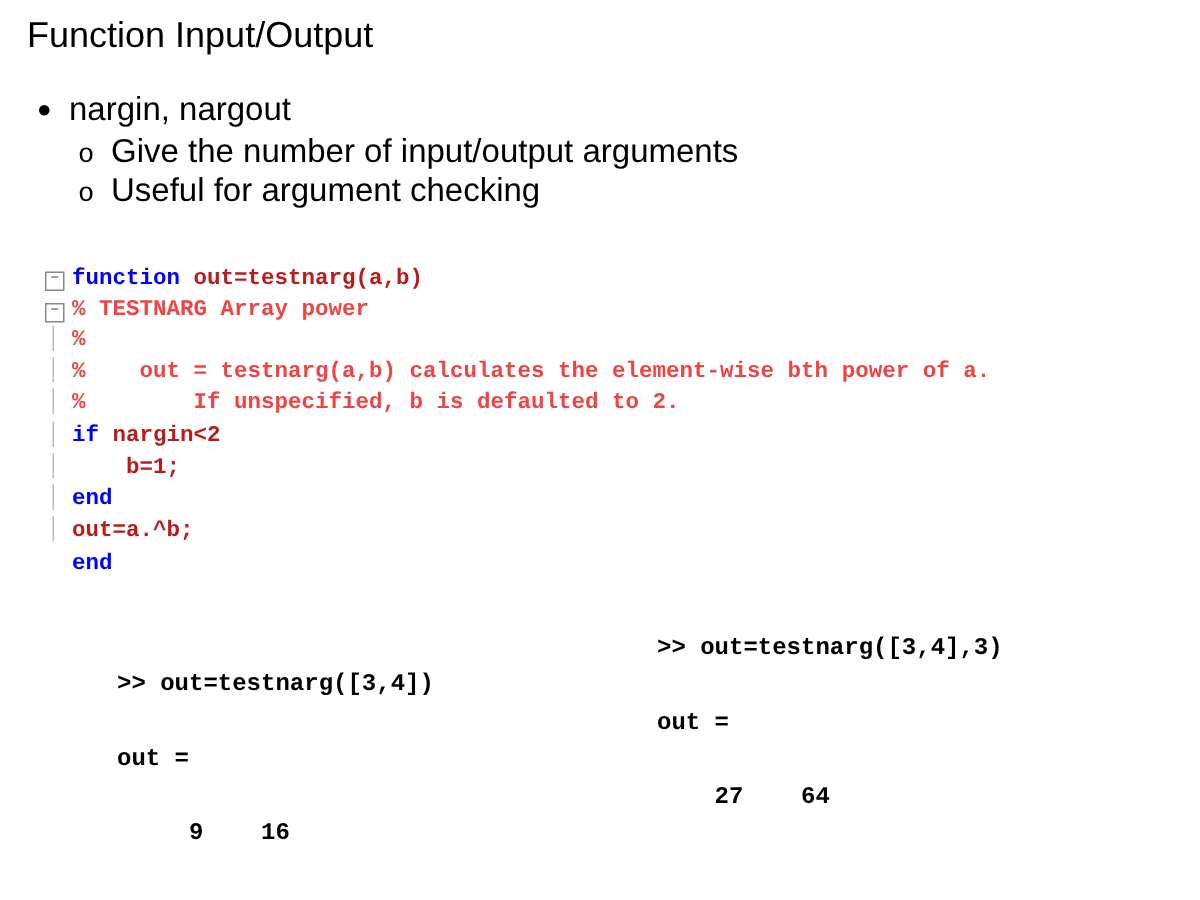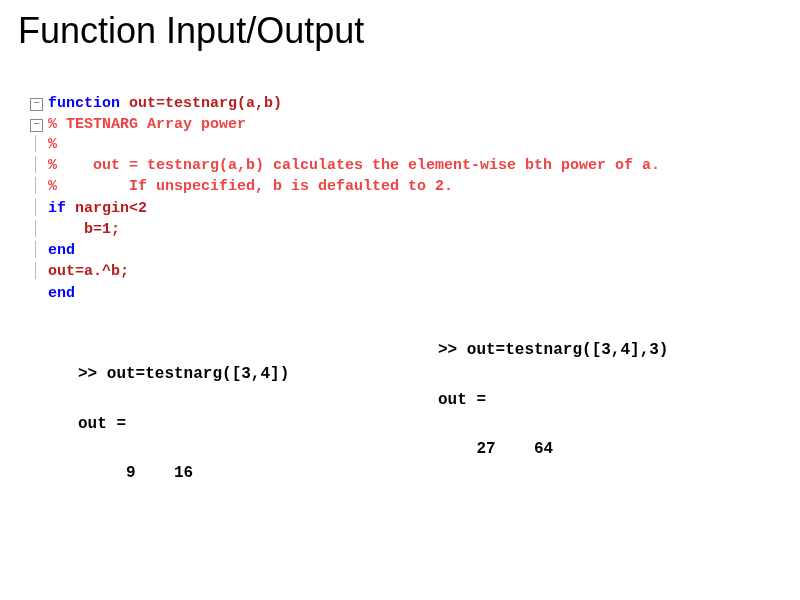--- a/index.html
+++ b/index.html
@@ -10,21 +10,21 @@
     background: #fff;
     font-family: Arial, Helvetica, sans-serif;
     color: #000;
     overflow: hidden;
   }
   .slide {
     padding: 10px 18px;
     box-sizing: border-box;
   }
   .title {
-    font-size: 36px;
+    font-size: 24px;
     font-weight: 400;
     margin: 0 0 22px 0;
     letter-spacing: 0px;
   }
   ul.b1 {
     list-style: disc;
     margin: 0 0 0 6px;
     padding-left: 22px;
     font-size: 22px;
   }
@@ -89,20 +89,29 @@
   .repl-left { margin-left: 60px; width: 320px; margin-top: 24px; }
   .repl-right{ margin-left: 40px; }
 </style>
 </head>
 <body>
 
 <div class="slide">
 
   <h1 class="title">Function Input/Output</h1>
 
+  <ul class="b1">
+    <li>
+      <span>nargin, nargout</span>
+      <ul class="b2">
+        <li>Give the number of input/output arguments</li>
+        <li>Useful for argument checking</li>
+      </ul>
+    </li>
+  </ul>
 
   <div class="code-block">
 <span class="gutter"><span class="gbox">−</span></span><span class="kw bold">function</span><span class="plain bold"> out=testnarg(a,b)</span>
 <span class="gutter"><span class="gbox">−</span></span><span class="cmt bold">% TESTNARG Array power</span>
 <span class="gutter"><span class="gline"></span></span><span class="cmt bold">%</span>
 <span class="gutter"><span class="gline"></span></span><span class="cmt bold">%    out = testnarg(a,b) calculates the element-wise bth power of a.</span>
 <span class="gutter"><span class="gline"></span></span><span class="cmt bold">%        If unspecified, b is defaulted to 2.</span>
 <span class="gutter"><span class="gline"></span></span><span class="kw bold">if</span><span class="plain bold"> nargin&lt;2</span>
 <span class="gutter"><span class="gline"></span></span><span class="plain bold">    b=1;</span>
 <span class="gutter"><span class="gline"></span></span><span class="kw bold">end</span>

